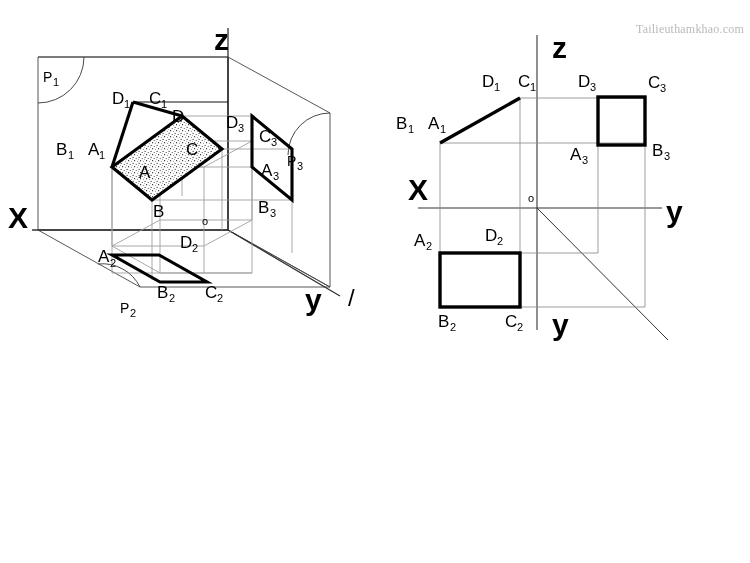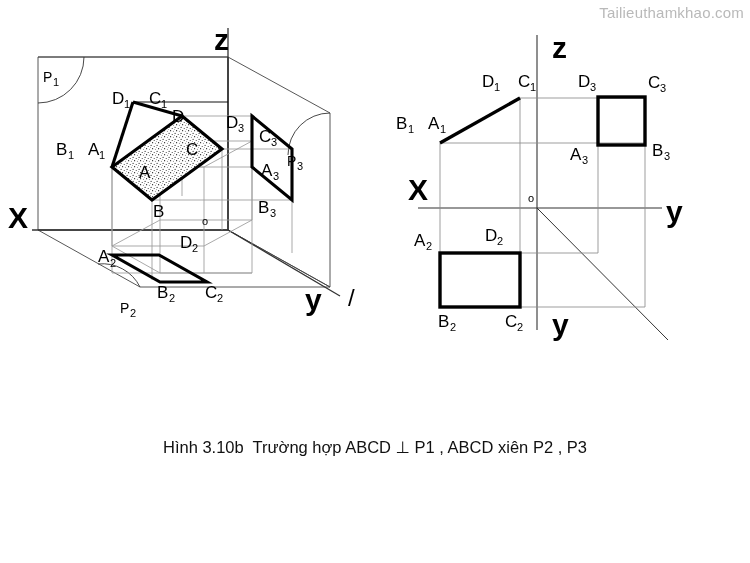--- a/index.html
+++ b/index.html
@@ -23,23 +23,23 @@
   svg.fig {
     position: absolute;
     left: 0; top: 0;
     width: 750px;
     height: 563px;
     display: block;
   }
   .watermark {
     position: absolute;
     right: 6px;
-    top: 4px;
-    font-family: Liberation Sans, sans-serif;
-    font-size: 15px;
+    top: 22px;
+    font-family: Liberation Serif, serif;
+    font-size: 12px;
     color: #b9b9b9;
     letter-spacing: 0.2px;
     white-space: nowrap;
   }
   .caption {
     position: absolute;
     left: 0;
     top: 438px;
     width: 750px;
     text-align: center;
@@ -334,15 +334,14 @@
         <text class="lbl" x="578" y="87">D</text>
         <text class="lbl-sub" x="590" y="91">3</text>
       </g>
 
     </g>
 
   </svg>
 
   <div class="watermark">Tailieuthamkhao.com</div>
 
-  <div class="caption">Hình 3.10b  Trường hợp ABCD ⊥ P1 , ABCD xiên P2 , P3</div>
 
 </div>
 
 </body></html>

